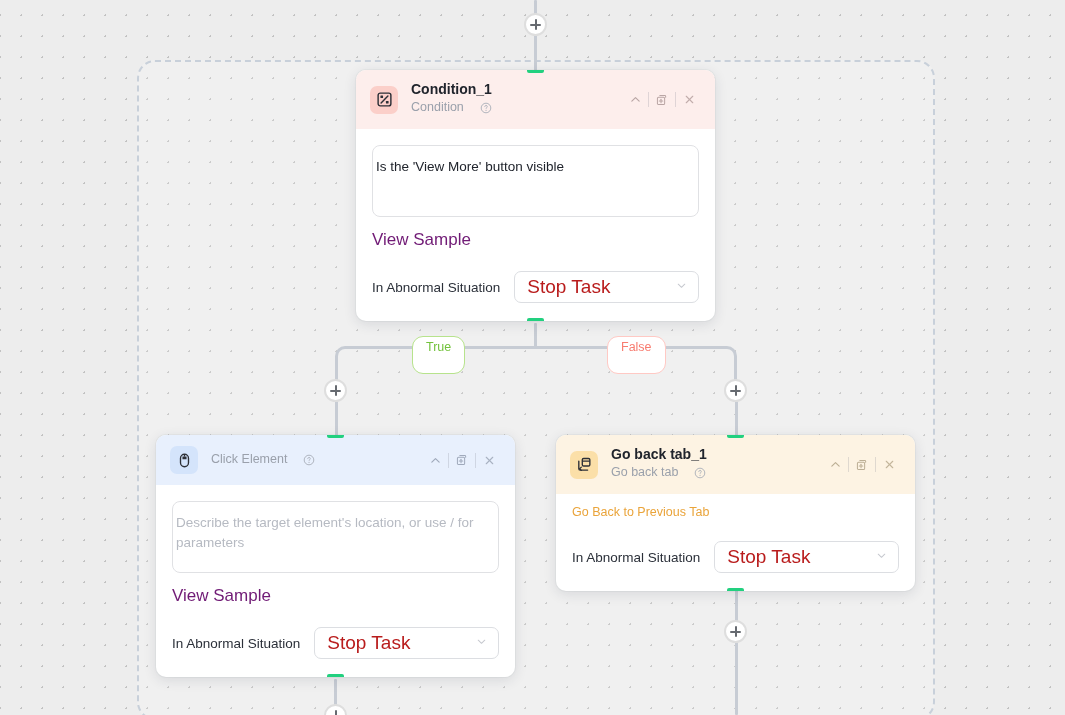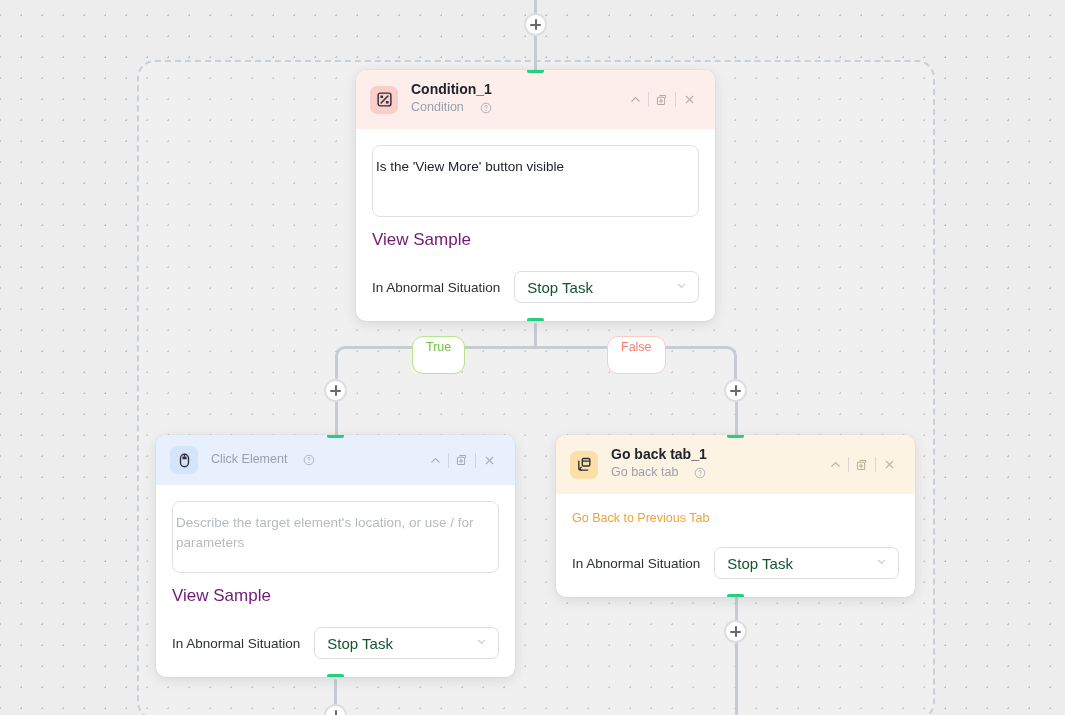--- a/index.html
+++ b/index.html
@@ -241,22 +241,22 @@
     border-radius: 7px;
     display: flex;
     align-items: center;
     padding: 0 10px 0 12px;
     box-sizing: border-box;
     background: #fff;
     cursor: pointer;
   }
   .select-value {
     flex: 1 1 auto;
-    font-size: 15px;
-    color: #14532d;
+    font-size: 19px;
+    color: #b91c1c;
     white-space: nowrap;
   }
 
   
   .port {
     position: absolute;
     width: 17px;
     height: 5px;
     background: #22d07f;
     border-radius: 2px;
@@ -471,21 +471,21 @@
         <div class="act-sep"></div>
         <div class="act">
           <svg width="13" height="13" viewBox="0 0 16 16" aria-hidden="true">
             <line x1="4" y1="4" x2="12" y2="12" stroke="#c3b59b" stroke-width="1.4" stroke-linecap="round"></line>
             <line x1="12" y1="4" x2="4" y2="12" stroke="#c3b59b" stroke-width="1.4" stroke-linecap="round"></line>
           </svg>
         </div>
       </div>
     </div>
 
-    <div class="node-body" style="padding-top:16px;">
+    <div class="node-body" style="padding-top:10px;">
       <div class="goback-note">Go Back to Previous Tab</div>
       <div class="field-row">
         <span class="field-label">In Abnormal Situation</span>
         <div class="select-box">
           <span class="select-value">Stop Task</span>
           <span>
             <svg width="13" height="13" viewBox="0 0 16 16" aria-hidden="true">
               <polyline points="4,6.4 8,10.2 12,6.4" fill="none" stroke="#c6c9cf" stroke-width="1.3" stroke-linecap="round" stroke-linejoin="round"></polyline>
             </svg>
           </span>

